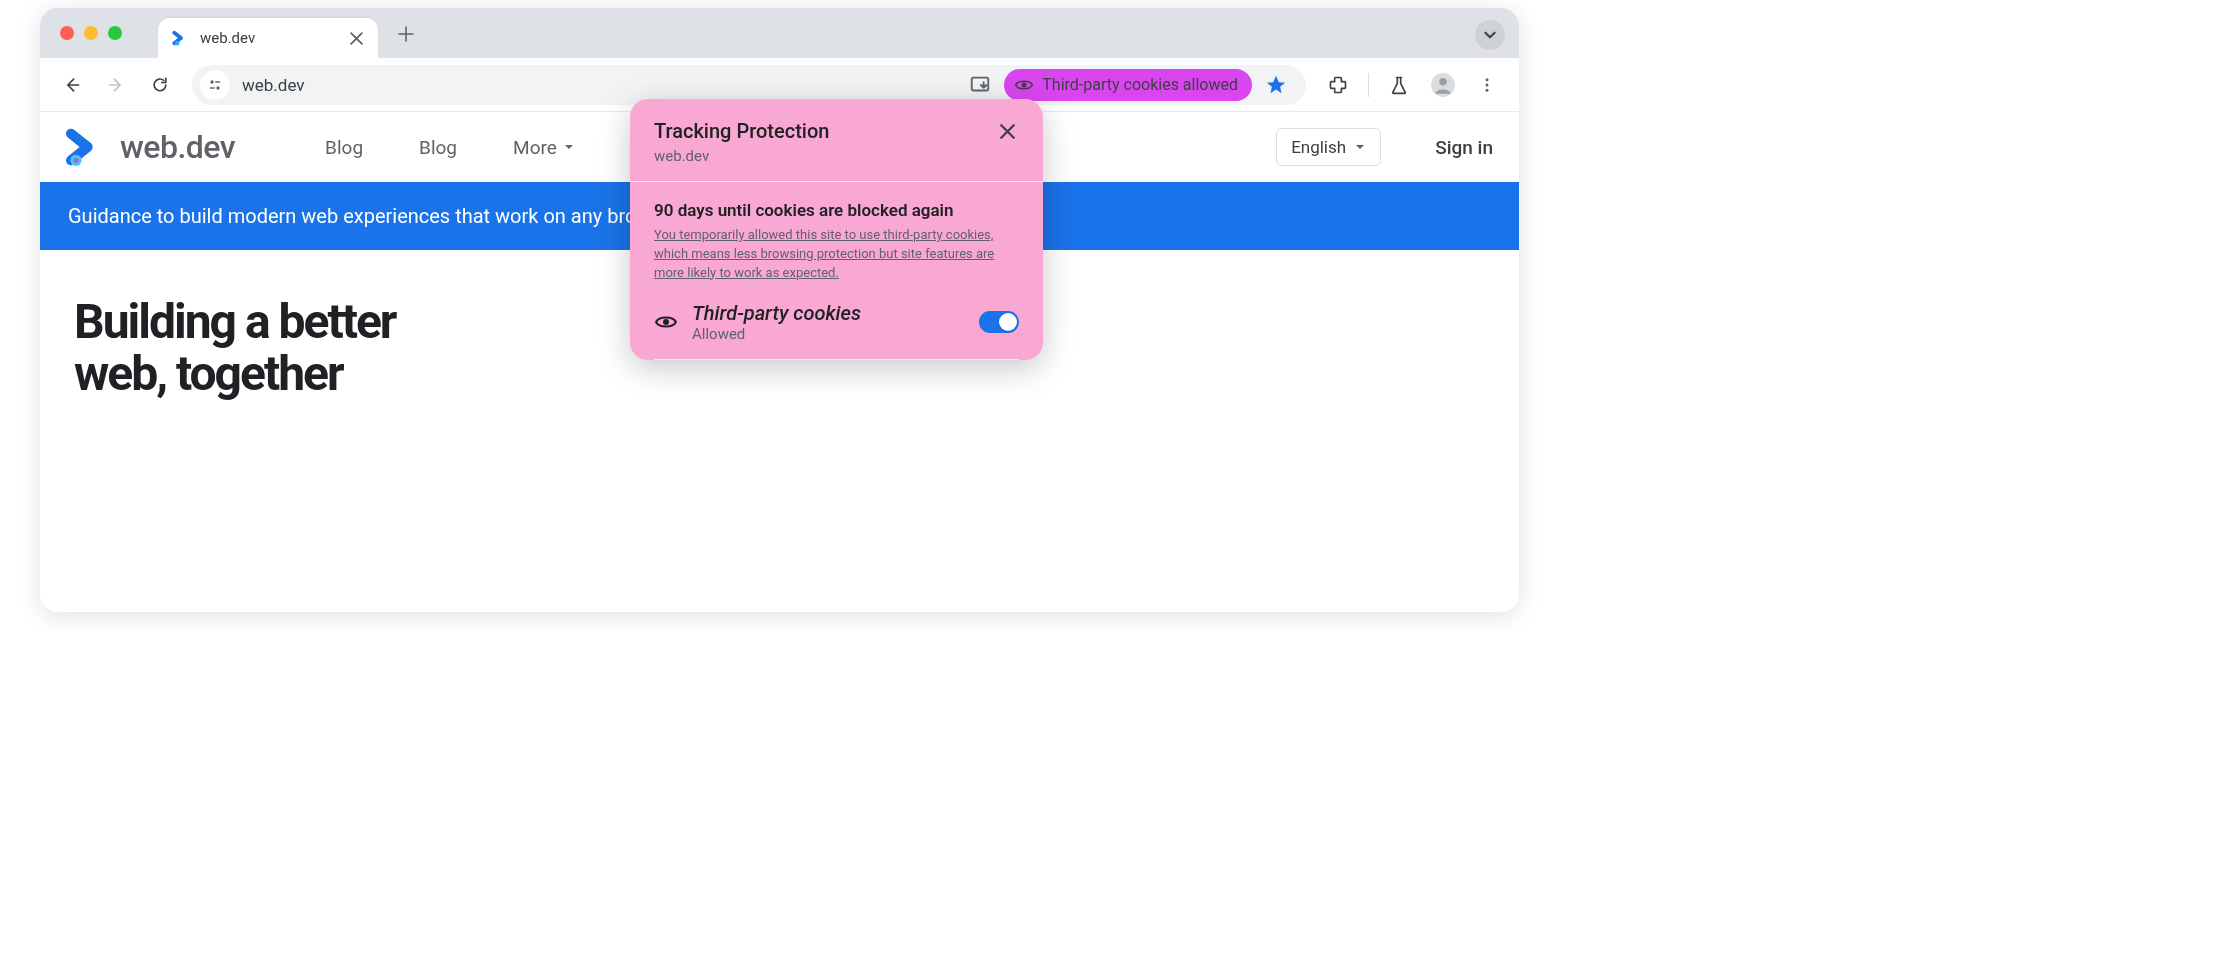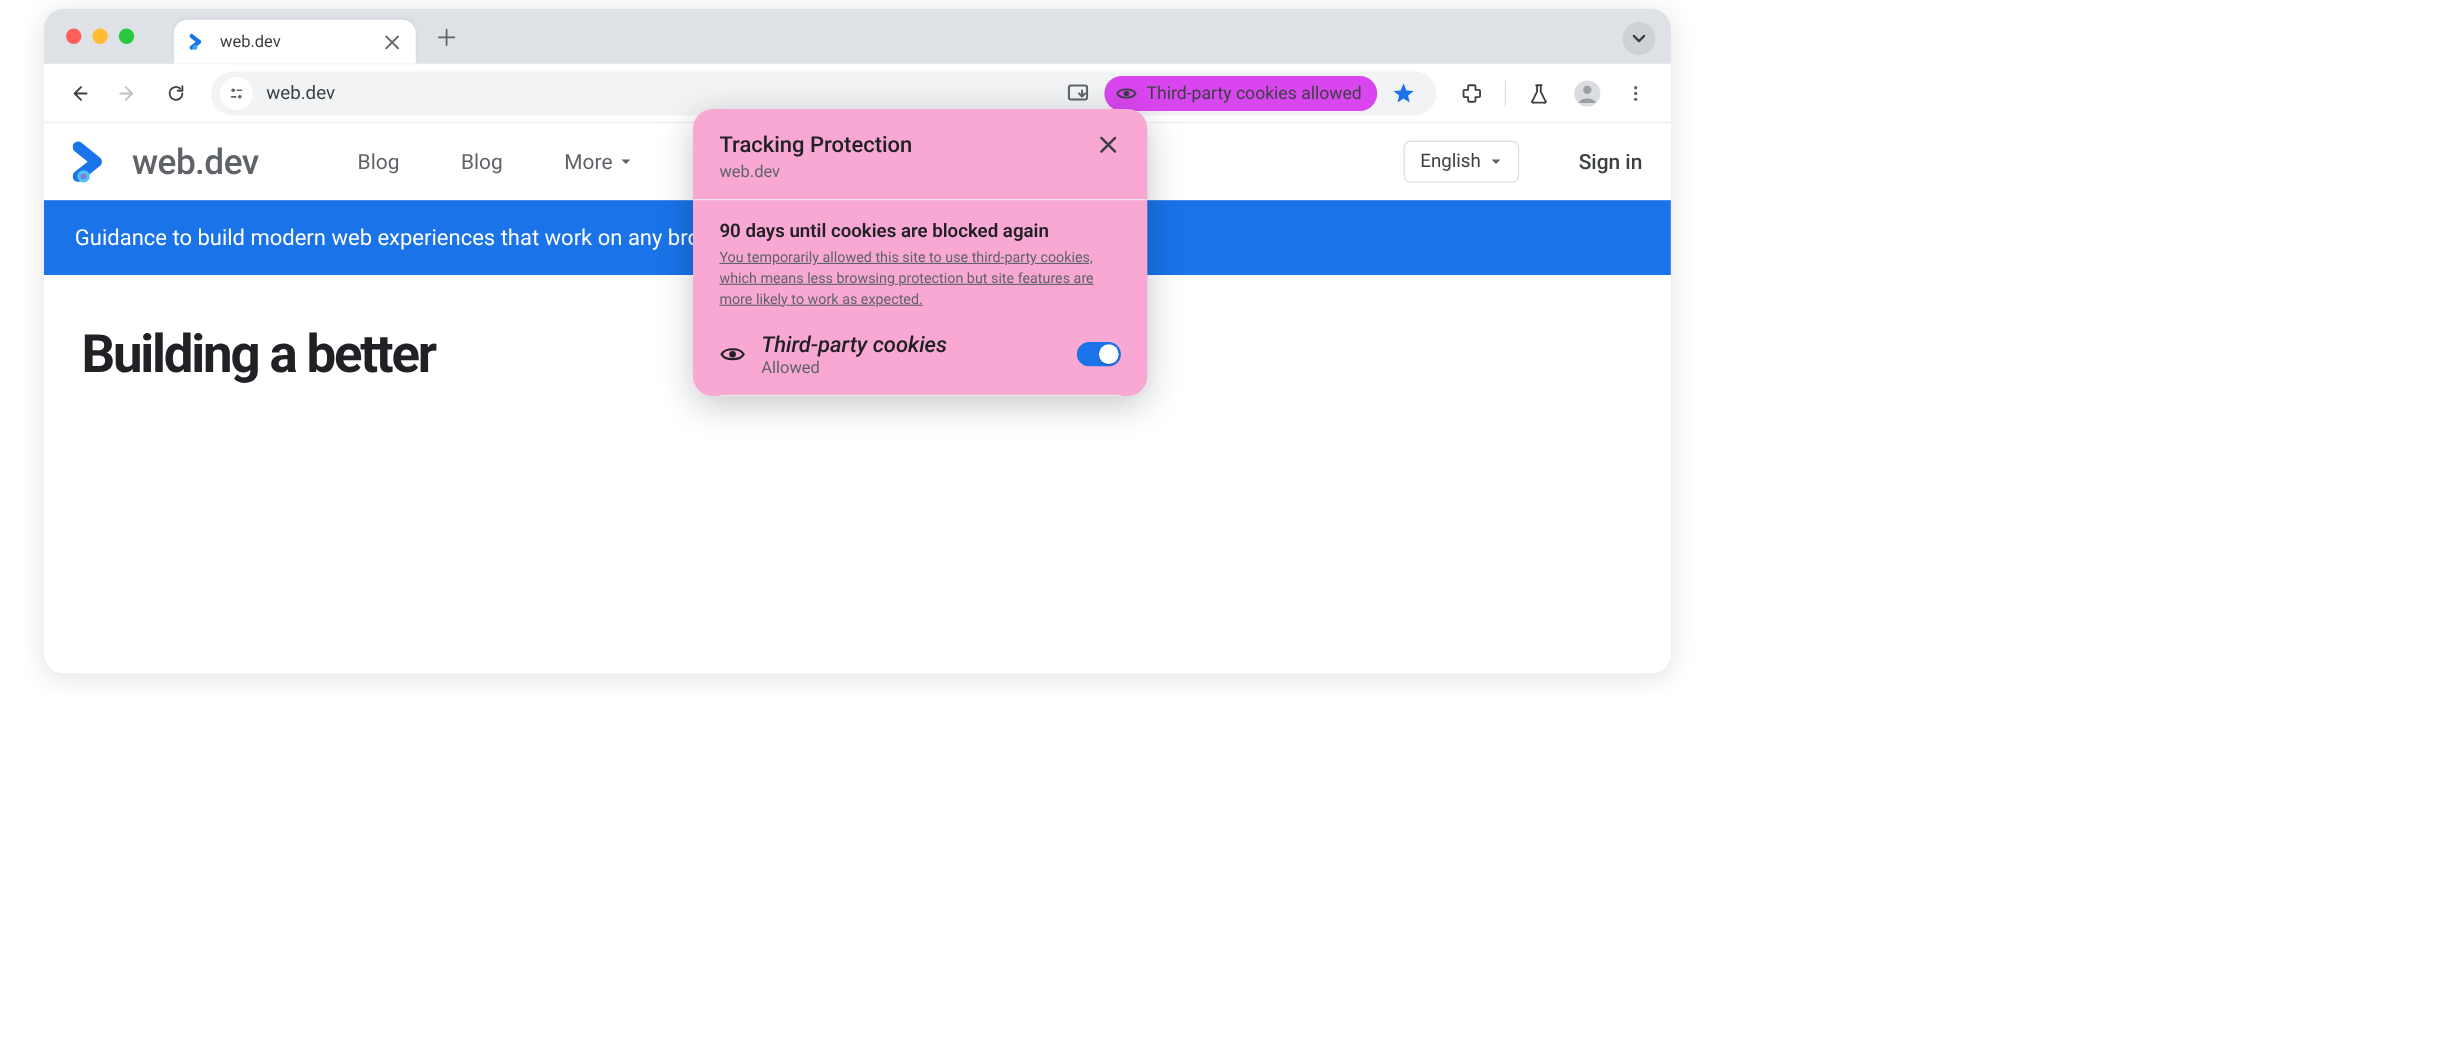--- a/index.html
+++ b/index.html
@@ -282,20 +282,21 @@
           </svg>
       </div>
       <div class="signin">Sign in</div>
     </div>
 
     <div class="banner">Guidance to build modern web experiences that work on any browser.</div>
 
     <div class="hero">
       <h1>
         <span>Building a better</span><br>
+        <span>web, together</span>
       </h1>
     </div>
   </div>
 
   <div class="popover">
     <div class="pop-head">
       <div class="pop-head-text">
         <div class="pop-title">Tracking Protection</div>
         <div class="pop-site">web.dev</div>
       </div>

